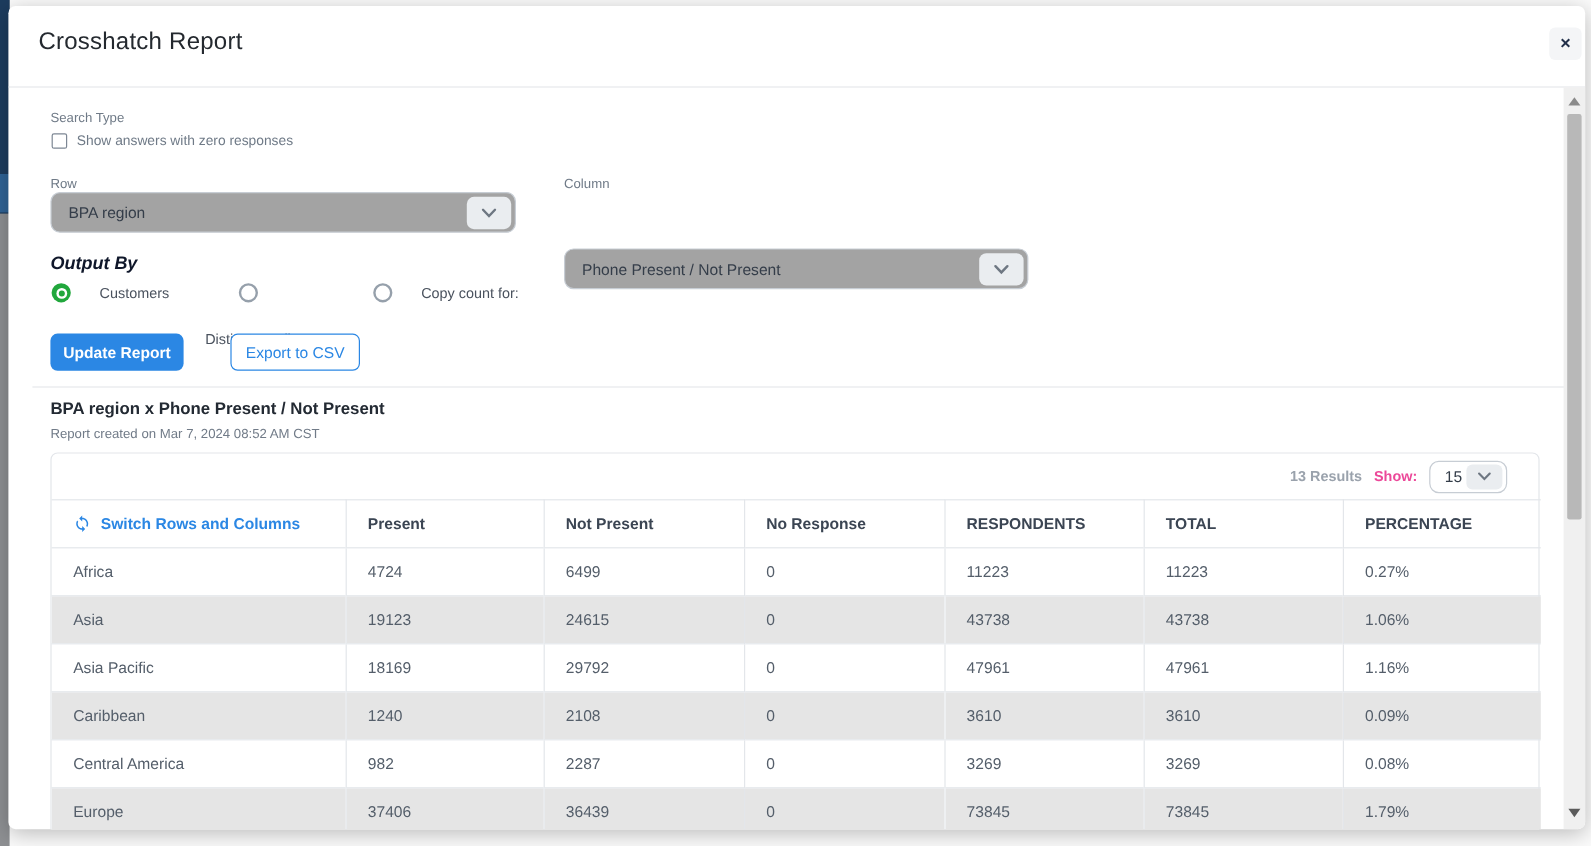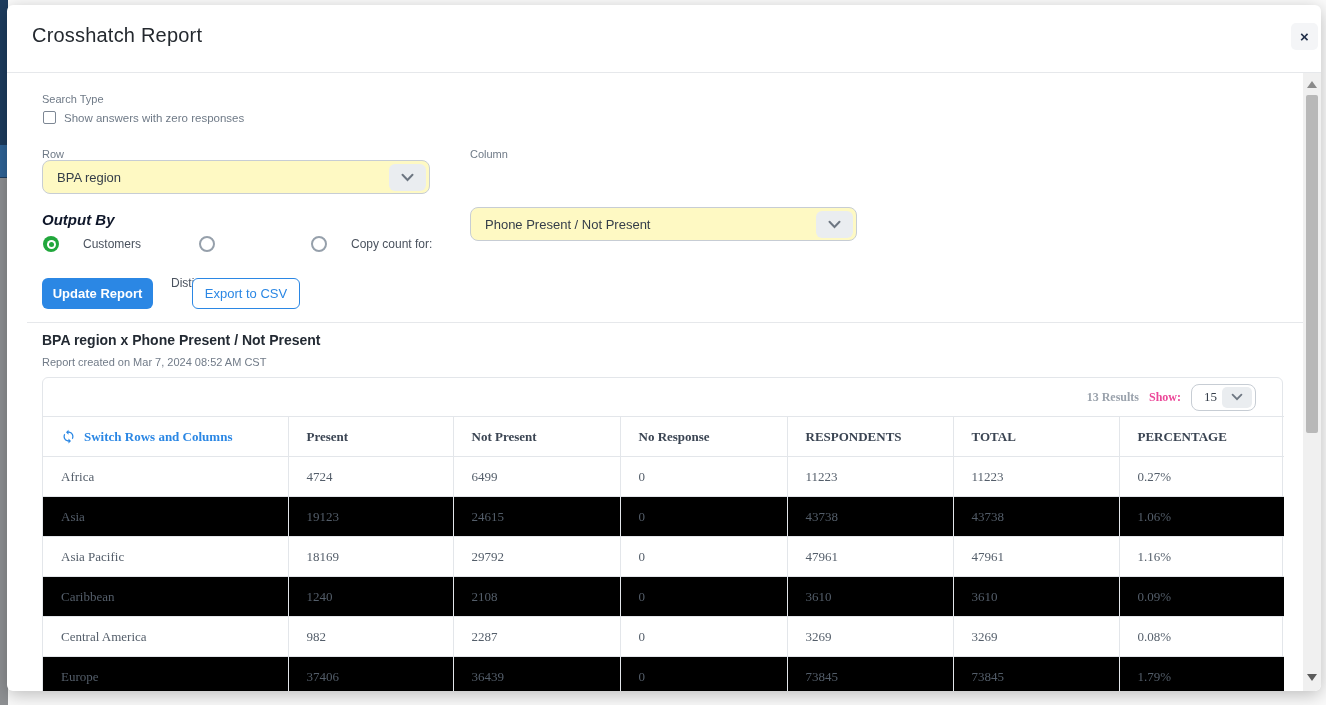--- a/index.html
+++ b/index.html
@@ -22,21 +22,21 @@
 
   .small-label { position:absolute; font-size:11px; color:#6f7a87; }
   .lbl-search { left:35px; top:88px; }
   .lbl-row { left:35px; top:143px; }
   .lbl-col { left:463px; top:143px; }
 
   .checkbox-row { position:absolute; left:36px; top:106px; display:flex; align-items:center; gap:8px; }
   .checkbox { width:13px; height:13px; border:1.5px solid #7d8794; border-radius:2px; background:#fff; }
   .checkbox-label { font-size:11.5px; color:#6f7a87; }
 
-  .select { position:absolute; height:34px; background:#fef9c3; border:1px solid #c7cdd4; border-radius:8px;
+  .select { position:absolute; height:34px; background:#a3a3a3; border:1px solid #c7cdd4; border-radius:8px;
             display:flex; align-items:center; justify-content:space-between; padding:0 3px 0 14px; cursor:pointer; }
   .select .val { font-size:13px; color:#343d49; }
   .select .chev { width:37px; height:27px; background:#eaedf0; border-radius:6px; display:flex; align-items:center; justify-content:center; }
   .sel-row { left:35px; top:155px; width:388px; }
   .sel-col { left:463px; top:155px; width:387px;margin-top:47px; }
   .sel-copy { left:453px; top:225px; width:207px; height:34px; background:#fafbfc; border-color:#d9dee4; cursor:default; }
   .sel-copy .val { color:#c2c9d3; }
   .sel-copy .chev { background:#eef0f3; }
 
   .output-by { position:absolute; left:35px; top:206px; font-size:15px; font-weight:bold; color:#0f172a;font-style:italic; }
@@ -50,36 +50,36 @@
 
   .btn-primary { position:absolute; left:35px; top:273px; width:111px; height:31px; background:#2b87e4; color:#fff;
                  border:none; border-radius:6px; font-size:13px; font-weight:bold; cursor:pointer; font-family:inherit; }
   .btn-outline { position:absolute; left:185px; top:273px; width:108px; height:31px; background:#fff; color:#2b87e4;
                  border:1px solid #2b87e4; border-radius:6px; font-size:13px; cursor:pointer; font-family:inherit; }
 
   .report-title { position:absolute; left:35px; top:327px; font-size:14px; font-weight:bold; color:#232a33; }
   .report-created { position:absolute; left:35px; top:351px; font-size:11px; color:#717b88; }
 
   .table-card { position:absolute; left:35px; top:372px; width:1241px; height:320px;
-                border:1px solid #e3e6ea; border-radius:6px 6px 0 0; background:#fff;font-family:Liberation Serif, serif; }
+                border:1px solid #e3e6ea; border-radius:6px 6px 0 0; background:#fff; }
   .results-bar { position:absolute; top:0; left:0; width:100%; height:38px; display:flex; align-items:center; justify-content:flex-end; padding-right:26px; gap:10px; }
   .results-count { font-size:12px; font-weight:bold; color:#9aa2ac; }
   .show-label { font-size:12px; font-weight:bold; color:#ec4899; }
   .show-select { position:relative; width:65px; height:27px; border:1px solid #c7cdd4; border-radius:8px; background:#fff;
                  display:flex; align-items:center; justify-content:space-between; padding:0 3px 0 12px; cursor:pointer; }
   .show-select .val { font-size:13px; color:#343d49; }
   .show-select .chev { width:30px; height:21px; background:#eaedf0; border-radius:5px; display:flex; align-items:center; justify-content:center; }
 
   table.xtab { position:absolute; top:38px; left:0; width:1241px; border-collapse:collapse; table-layout:fixed; }
   table.xtab th, table.xtab td { height:40px; padding:0 10px 0 18px; font-size:13px; text-align:left;
                                  border-top:1px solid #e3e6ea; border-right:1px solid #e3e6ea; overflow:hidden; white-space:nowrap; }
   table.xtab th:last-child, table.xtab td:last-child { border-right:none; }
   table.xtab th { color:#3b4553; font-weight:bold; }
   table.xtab td { color:#545e6a; }
-  table.xtab tr.alt td { background:#000000; }
+  table.xtab tr.alt td { background:#e5e5e5; }
   .c0{width:245px;} .c1{width:165px;} .c2{width:167px;} .c3{width:167px;} .c4{width:166px;} .c5{width:166px;} .c6{width:165px;}
 
   .switch-link { display:flex; align-items:center; gap:8px; color:#2b87e4; font-weight:bold; font-size:13px; cursor:pointer; }
 
   
   .scrollbar { position:absolute; right:0; top:68px; bottom:0; width:18px; background:#f0f0f0; border-radius:0 0 6px 0; }
   .sb-up { position:absolute; top:8px; left:4px; width:0; height:0; border-left:5px solid transparent; border-right:5px solid transparent; border-bottom:7px solid #8b8b8b; }
   .sb-down { position:absolute; bottom:10px; left:4px; width:0; height:0; border-left:5px solid transparent; border-right:5px solid transparent; border-top:7px solid #5b5b5b; }
   .sb-thumb { position:absolute; top:22px; left:3px; width:12px; height:338px; background:#b8b8b8; border-radius:2px; }
 </style>

